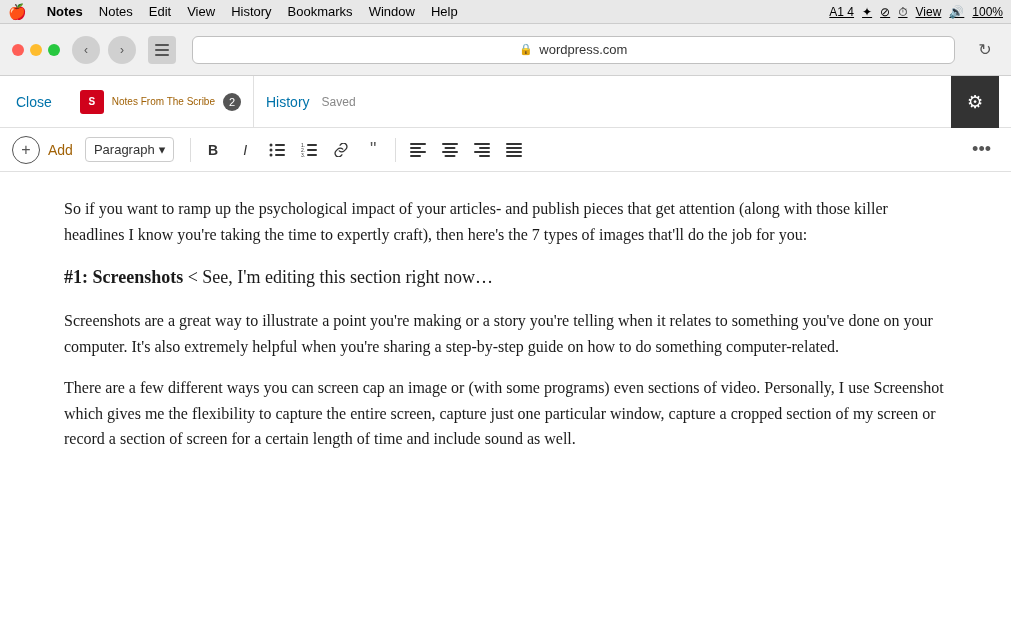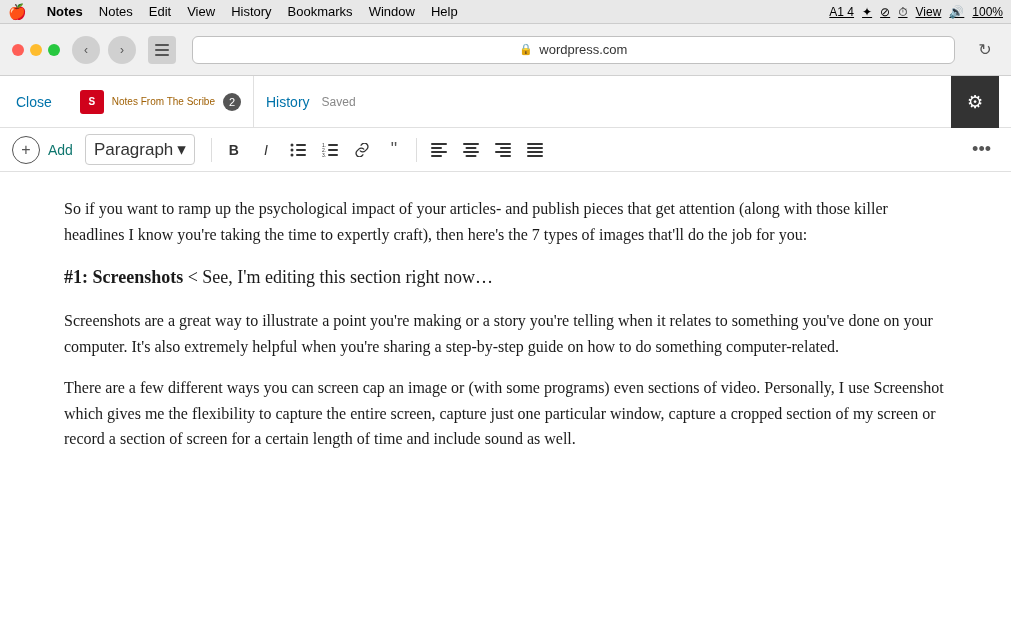--- a/index.html
+++ b/index.html
@@ -172,30 +172,30 @@
     .add-btn {
       width: 28px; height: 28px;
       border: 1.5px solid #555;
       border-radius: 50%;
       background: none;
       display: flex; align-items: center; justify-content: center;
       cursor: pointer; font-size: 16px; color: #555;
       margin-right: 4px;
     }
     .add-label {
-      font-size: 14px; color: #0f766e; margin-right: 8px;
+      font-size: 14px; color: #a16207; margin-right: 8px;
     }
     .paragraph-select {
       display: flex;
       align-items: center;
       gap: 4px;
       padding: 4px 8px;
       border: 1px solid #ccc;
       border-radius: 4px;
-      font-size: 17px; color: #333;
+      font-size: 13px; color: #333;
       background: #fff; cursor: pointer;
       margin-right: 8px;
     }
     .toolbar-sep {
       width: 1px; height: 24px; background: #ddd; margin: 0 4px;
     }
     .fmt-btn {
       width: 28px; height: 28px;
       background: none; border: none;
       display: flex; align-items: center; justify-content: center;

